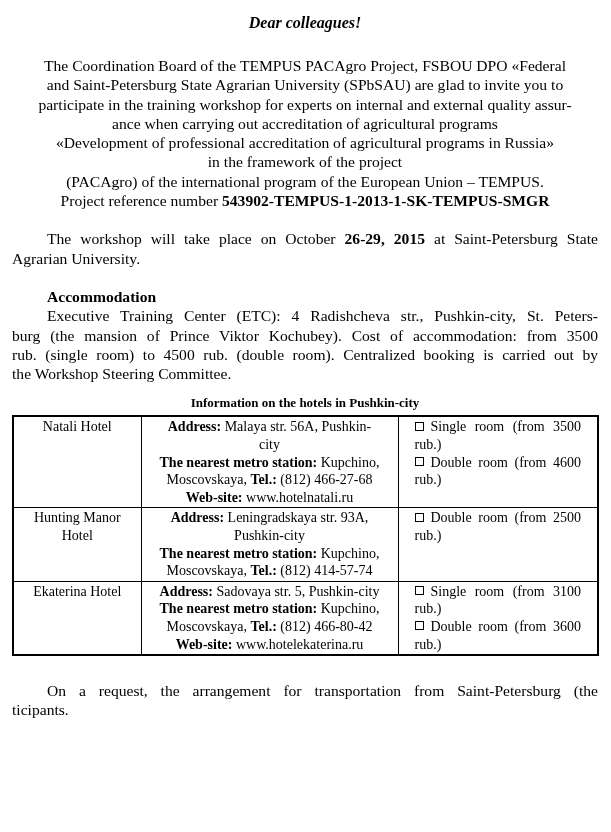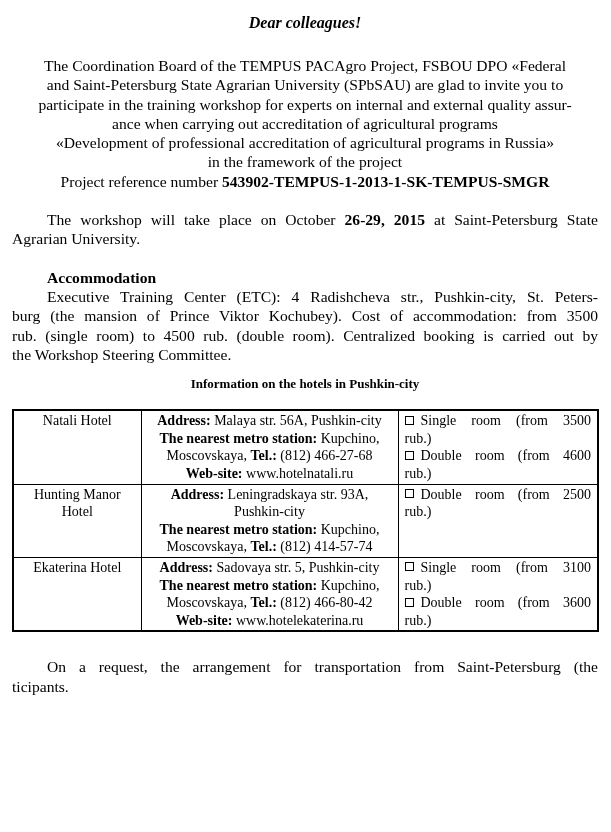--- a/index.html
+++ b/index.html
@@ -42,32 +42,32 @@
     padding-left: 35px;
     margin-top: 19px;
     line-height: 19.3px;
   }
   .table-caption {
     font-weight: bold;
     text-align: center;
     font-size: 13px;
     line-height: 15px;
     margin-top: 12px;
-    margin-bottom: 18px;
+    margin-bottom: 5px;
   }
   table.hotels-table {
     border-collapse: collapse;
     table-layout: fixed;
     width: 585px;
     border: 2px solid #000;
     font-size: 14px;
   }
   table.hotels-table td {
     border: 1px solid #000;
-    padding: 1px 6px;
+    padding: 1px 16px;
     vertical-align: top;
     overflow: hidden;
   }
   table.hotels-table .jline { line-height: 17.6px; }
   td.hotel-name-cell .jline,
   td.hotel-details-cell .jline { text-align: center; }
   td.room-options-cell { vertical-align: middle; }
   td.room-options-cell .jline { text-align: justify; text-align-last: justify; }
   td.room-options-cell .jline.last { text-align: center; text-align-last: left; }
   .sq {
@@ -88,20 +88,21 @@
 
   <div class="salutation">Dear colleagues!</div>
 
   <div class="para center-lines">
       <div class="jline first">The Coordination Board of the TEMPUS PACAgro Project, FSBOU DPO «Federal</div>
       <div class="jline">and Saint-Petersburg State Agrarian University (SPbSAU) are glad to invite you to</div>
       <div class="jline">participate in the training workshop for experts on internal and external quality assur-</div>
       <div class="jline">ance when carrying out accreditation of agricultural programs</div>
       <div class="jline">«Development of professional accreditation of agricultural programs in Russia»</div>
       <div class="jline">in the framework of the project</div>
+      <div class="jline">(PACAgro) of the international program of the European Union – TEMPUS.</div>
       <div class="jline last">Project reference number <b>543902-TEMPUS-1-2013-1-SK-TEMPUS-SMGR</b></div>
     </div>
 
   <div class="para justify-lines indent gap">
       <div class="jline first">The workshop will take place on October <b>26-29, 2015</b> at Saint-Petersburg State</div>
       <div class="jline last">Agrarian University.</div>
     </div>
 
 
   <div class="heading">Accommodation</div>

